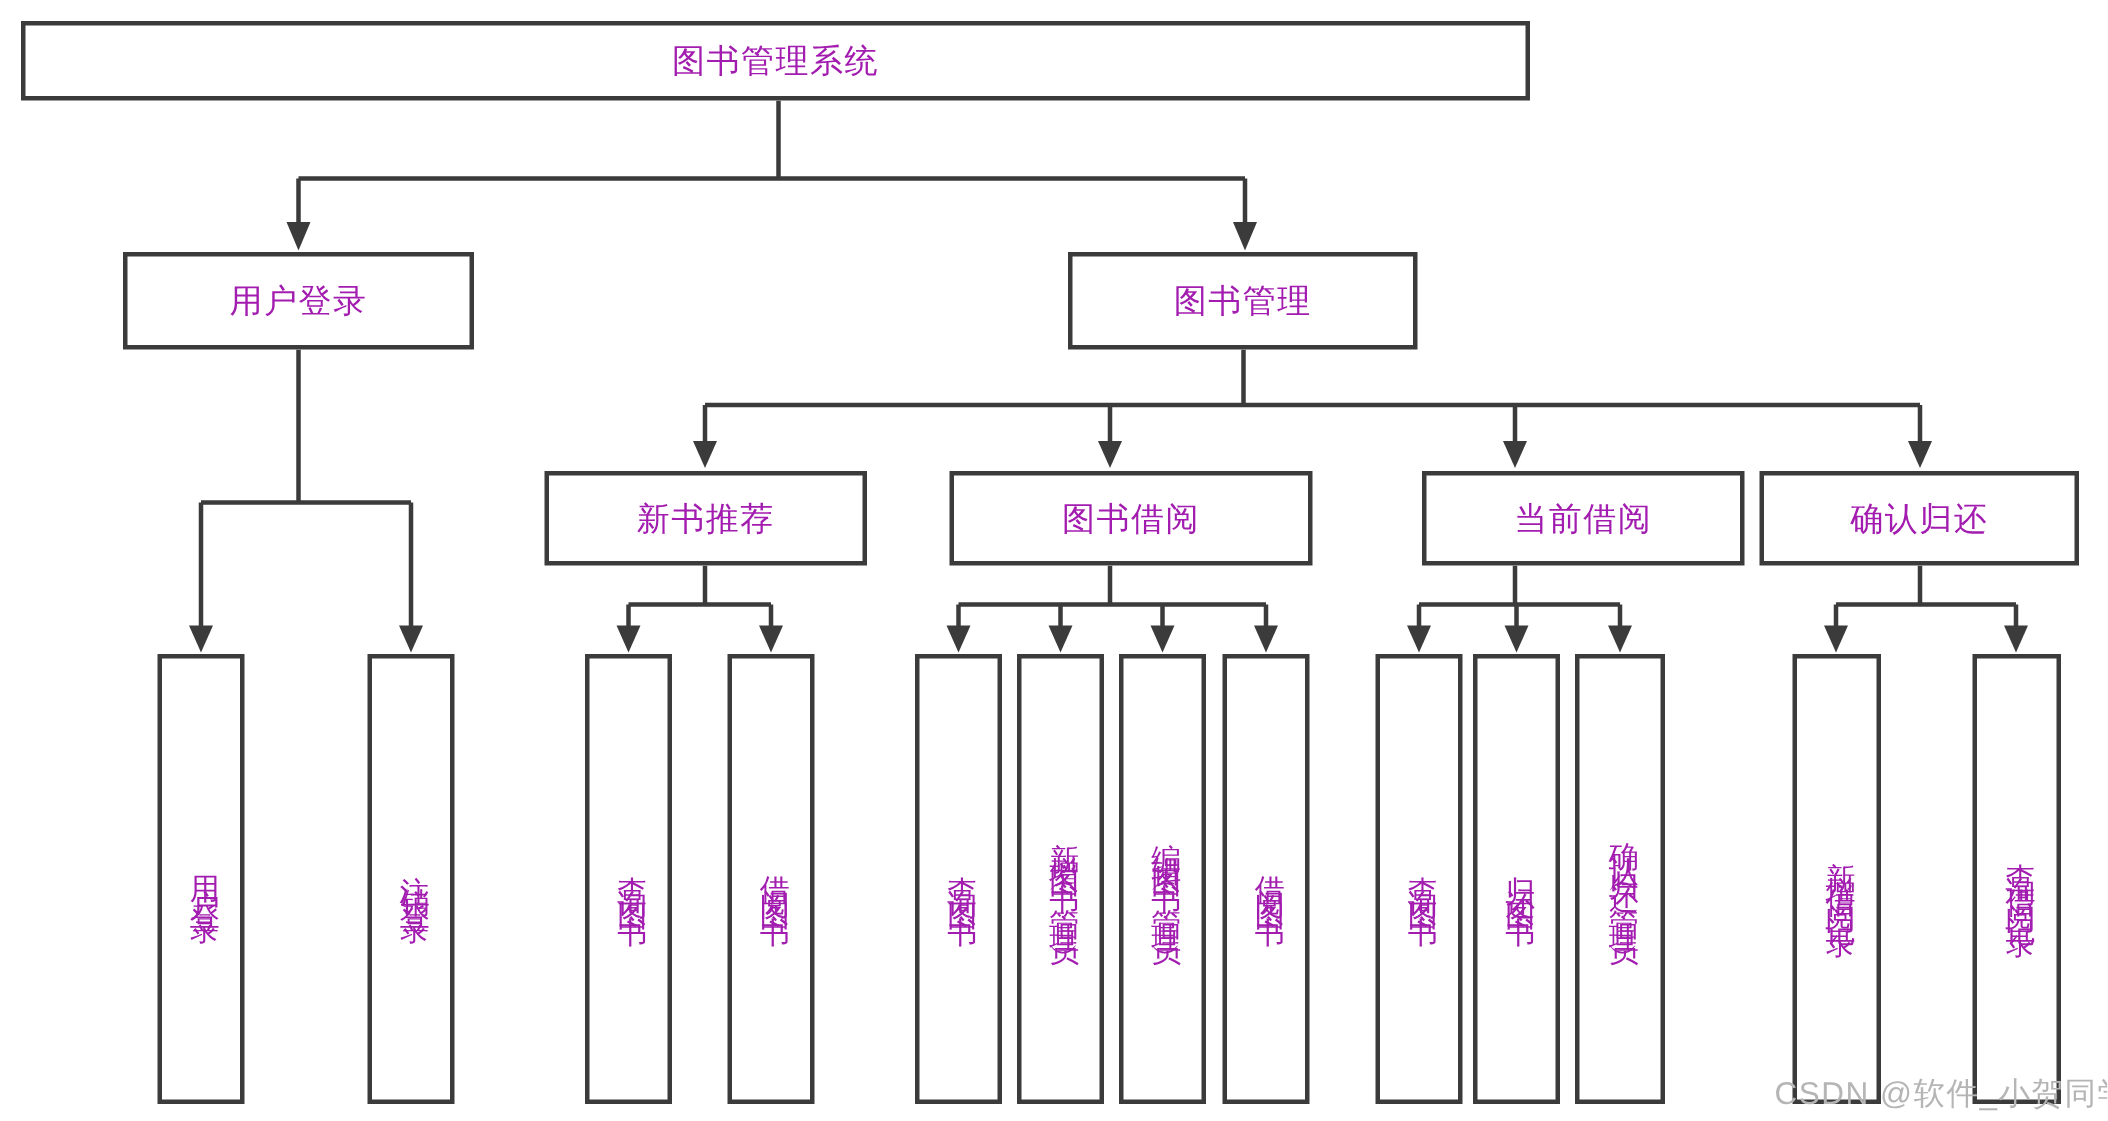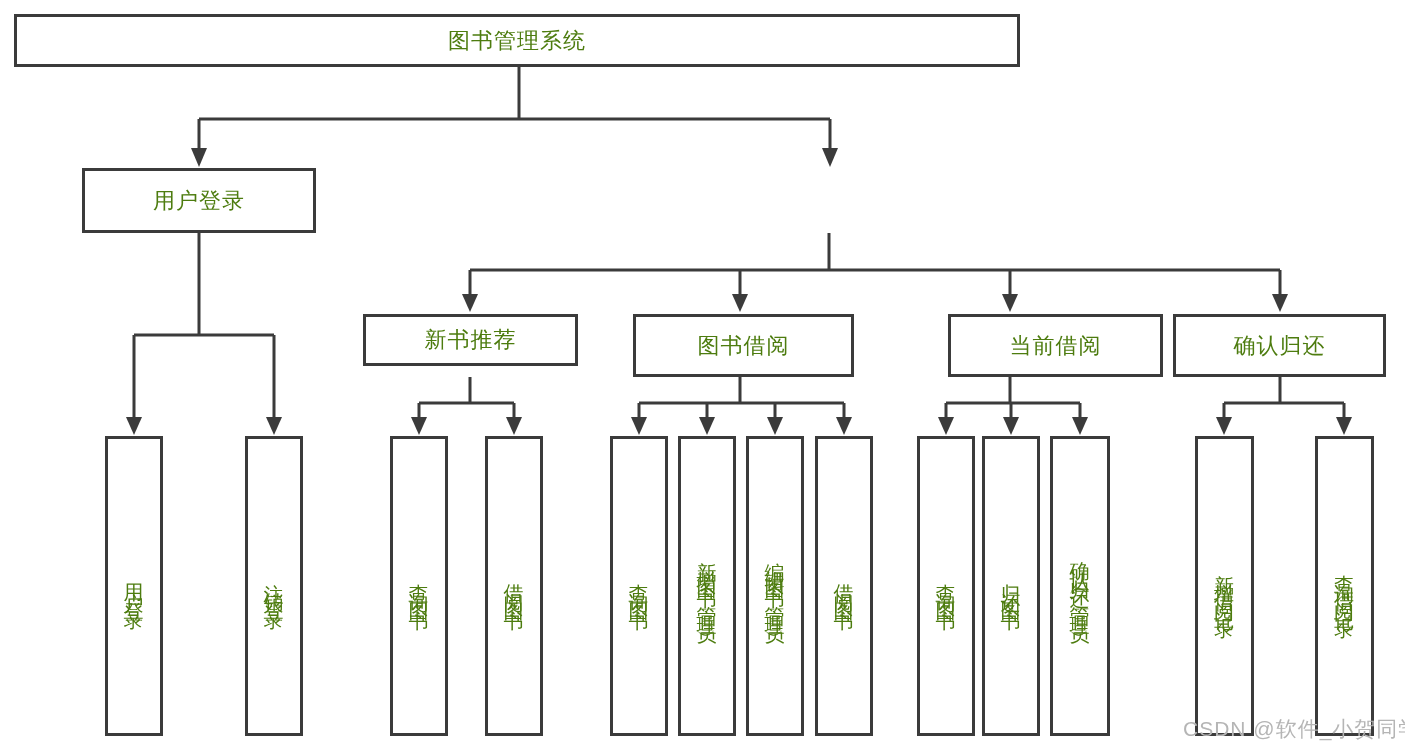--- a/index.html
+++ b/index.html
@@ -20,45 +20,46 @@
     left: 0; top: 0;
     width: 1405px;
     height: 747px;
     pointer-events: none;
   }
   .node {
     position: absolute;
     box-sizing: border-box;
     border: 3px solid #3b3b3b;
     background: #ffffff;
-    color: #4d7c0f;
+    color: #a21caf;
     display: flex;
     align-items: center;
     justify-content: center;
     text-align: center;
+    font-family: Liberation Mono, monospace;
   }
   .hbox {
     font-size: 22px;
     letter-spacing: 1px;
   }
   .vbox {
     writing-mode: vertical-rl;
     text-orientation: mixed;
     font-size: 20px;
     letter-spacing: 9px;
     line-height: 1;
   }
   
   .n-root   { left: 14px;  top: 14px;  width: 1006px; height: 53px; }
   
   .n-login  { left: 82px;  top: 168px; width: 234px;  height: 65px; }
   .n-mgmt   { left: 712px; top: 168px; width: 233px;  height: 65px; }
   
-  .n-rec    { left: 363px;  top: 314px; width: 215px; height: 52px; }
-  .n-borrow { left: 633px;  top: 314px; width: 221px; height: 63px; }
+  .n-rec    { left: 363px;  top: 314px; width: 215px; height: 63px; }
+  .n-borrow { left: 633px;  top: 314px; width: 242px; height: 63px; }
   .n-cur    { left: 903px;  top: 314px; width: 215px; height: 63px; margin-left: 45px; }
   .n-hist   { left: 1173px; top: 314px; width: 213px; height: 63px; }
   
   .leaf { top: 436px; width: 58px; height: 300px; }
   .lf-userlogin { left: 105px; }
   .lf-logout    { left: 245px; }
   .lf-q1        { left: 390px; }
   .lf-b1        { left: 485px; }
   .lf-q2        { left: 610px; }
   .lf-add       { left: 678px; }
@@ -133,20 +134,21 @@
     <g>
       <path class="cline" d="M1280 377 V403 M1224 403 H1344 M1224 403 V419 M1344 403 V419"></path>
       <polygon class="chead" points="1216,417 1232,417 1224,435"></polygon>
       <polygon class="chead" points="1336,417 1352,417 1344,435"></polygon>
     </g>
   </svg>
 
   <div class="node hbox n-root">图书管理系统</div>
 
   <div class="node hbox n-login">用户登录</div>
+  <div class="node hbox n-mgmt">图书管理</div>
 
   <div class="node hbox n-rec">新书推荐</div>
   <div class="node hbox n-borrow">图书借阅</div>
   <div class="node hbox n-cur">当前借阅</div>
   <div class="node hbox n-hist">确认归还</div>
 
   <div class="node vbox leaf lf-userlogin">用户登录</div>
   <div class="node vbox leaf lf-logout">注销登录</div>
 
   <div class="node vbox leaf lf-q1">查询图书</div>

